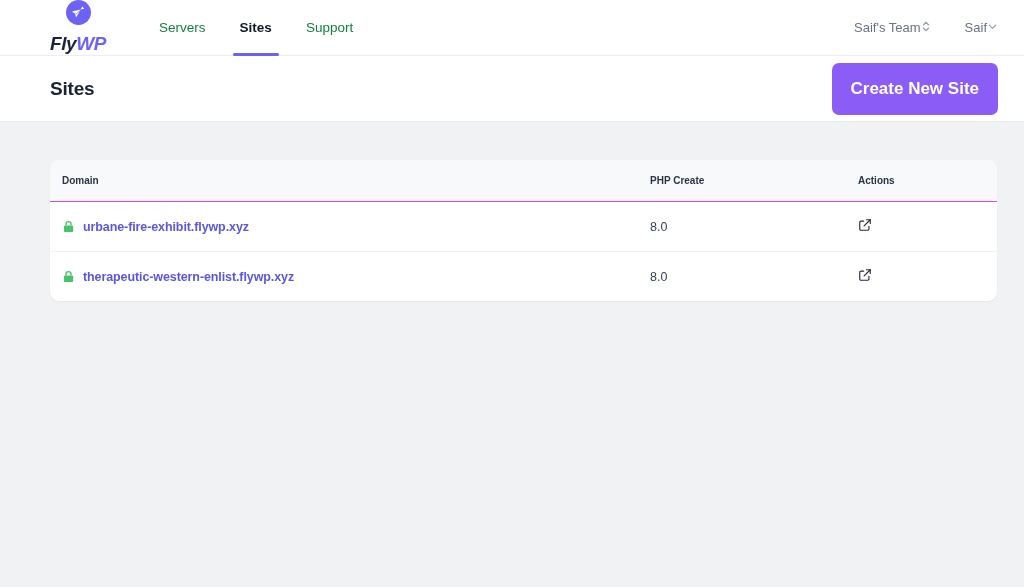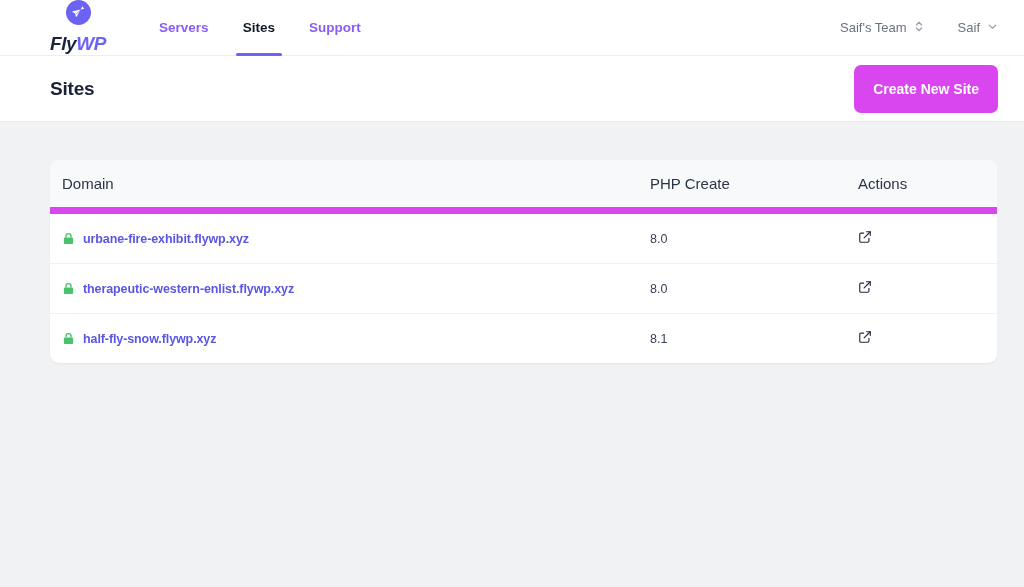--- a/index.html
+++ b/index.html
@@ -60,24 +60,23 @@
     display: flex;
     align-items: stretch;
     height: 56px;
   }
 
   .nav-item {
     display: flex;
     align-items: center;
     padding: 0 17px;
     font-size: 13.5px;
-    color: #8b5cf6;
+    color: #15803d;
     position: relative;
     cursor: pointer;
-    font-weight: bold;
   }
 
   .nav-item.active {
     color: #111827;
     font-weight: 600;
   }
 
   .nav-item.active::after {
     content: "";
     position: absolute;
@@ -92,21 +91,20 @@
   .topbar-right {
     margin-left: auto;
     display: flex;
     align-items: center;
     gap: 34px;
   }
 
   .team-select, .user-select {
     display: flex;
     align-items: flex-start;
-    gap: 7px;
     font-size: 13px;
     color: #6b7280;
     cursor: pointer;
   }
 
   
   .titlebar {
     height: 66px;
     background: #ffffff;
     display: flex;
@@ -117,23 +115,23 @@
 
   .page-title {
     font-size: 19px;
     font-weight: 700;
     color: #1b2338;
     letter-spacing: -0.2px;
   }
 
   .primary-btn {
     margin-left: auto;
-    background: #d946ef;
+    background: #8b5cf6;
     color: #ffffff;
-    font-size: 14px;
+    font-size: 17px;
     font-weight: 600;
     border: none;
     border-radius: 7px;
     padding: 16px 19px;
     cursor: pointer;
     font-family: "Liberation Sans", sans-serif;
   }
 
   
   .content {
@@ -152,25 +150,25 @@
 
   table {
     width: 100%;
     border-collapse: collapse;
   }
 
   thead tr { background: #f8f9fb; }
 
   th {
     text-align: left;
-    font-size: 15px;
-    font-weight: 400;
+    font-size: 10px;
+    font-weight: 700;
     color: #2b3445;
     padding: 15px 0 15px 0;
-    border-bottom: 7px solid #d946ef;
+    border-bottom: 1px solid #d946ef;
   }
 
   td {
     font-size: 12.5px;
     color: #384256;
     padding: 16px 0;
     border-bottom: 1px solid #f0f1f4;
     vertical-align: middle;
   }
 
@@ -309,37 +307,16 @@
             </td>
             <td class="col-php">8.0</td>
             <td class="col-actions"><button class="action-btn">
                 <svg width="14" height="14" viewBox="0 0 16 16" fill="none" stroke="#20293a" stroke-width="1.3" stroke-linecap="round" stroke-linejoin="round">
                   <path d="M12.5 9.5v3.2a1.3 1.3 0 0 1-1.3 1.3H3.3A1.3 1.3 0 0 1 2 12.7V4.8a1.3 1.3 0 0 1 1.3-1.3h3.2"></path>
                   <path d="M9.7 2h4.3v4.3"></path>
                   <path d="M7 9 14 2"></path>
                 </svg>
               </button></td>
           </tr>
-          <tr>
-            <td class="col-domain">
-              <span class="domain-cell">
-                <span class="lock-icon">
-                  <svg width="13" height="13" viewBox="0 0 14 14" fill="#4ac16d">
-                    <rect x="2" y="6" width="10" height="7" rx="1.2"></rect>
-                    <path d="M4.3 6V4.4a2.7 2.7 0 0 1 5.4 0V6" fill="none" stroke="#4ac16d" stroke-width="1.5"></path>
-                  </svg>
-                </span>
-                <a class="domain-link">half-fly-snow.flywp.xyz</a>
-              </span>
-            </td>
-            <td class="col-php">8.1</td>
-            <td class="col-actions"><button class="action-btn">
-                <svg width="14" height="14" viewBox="0 0 16 16" fill="none" stroke="#20293a" stroke-width="1.3" stroke-linecap="round" stroke-linejoin="round">
-                  <path d="M12.5 9.5v3.2a1.3 1.3 0 0 1-1.3 1.3H3.3A1.3 1.3 0 0 1 2 12.7V4.8a1.3 1.3 0 0 1 1.3-1.3h3.2"></path>
-                  <path d="M9.7 2h4.3v4.3"></path>
-                  <path d="M7 9 14 2"></path>
-                </svg>
-              </button></td>
-          </tr>
         </tbody>
     </table>
   </div>
 </div>
 
 </body></html>

